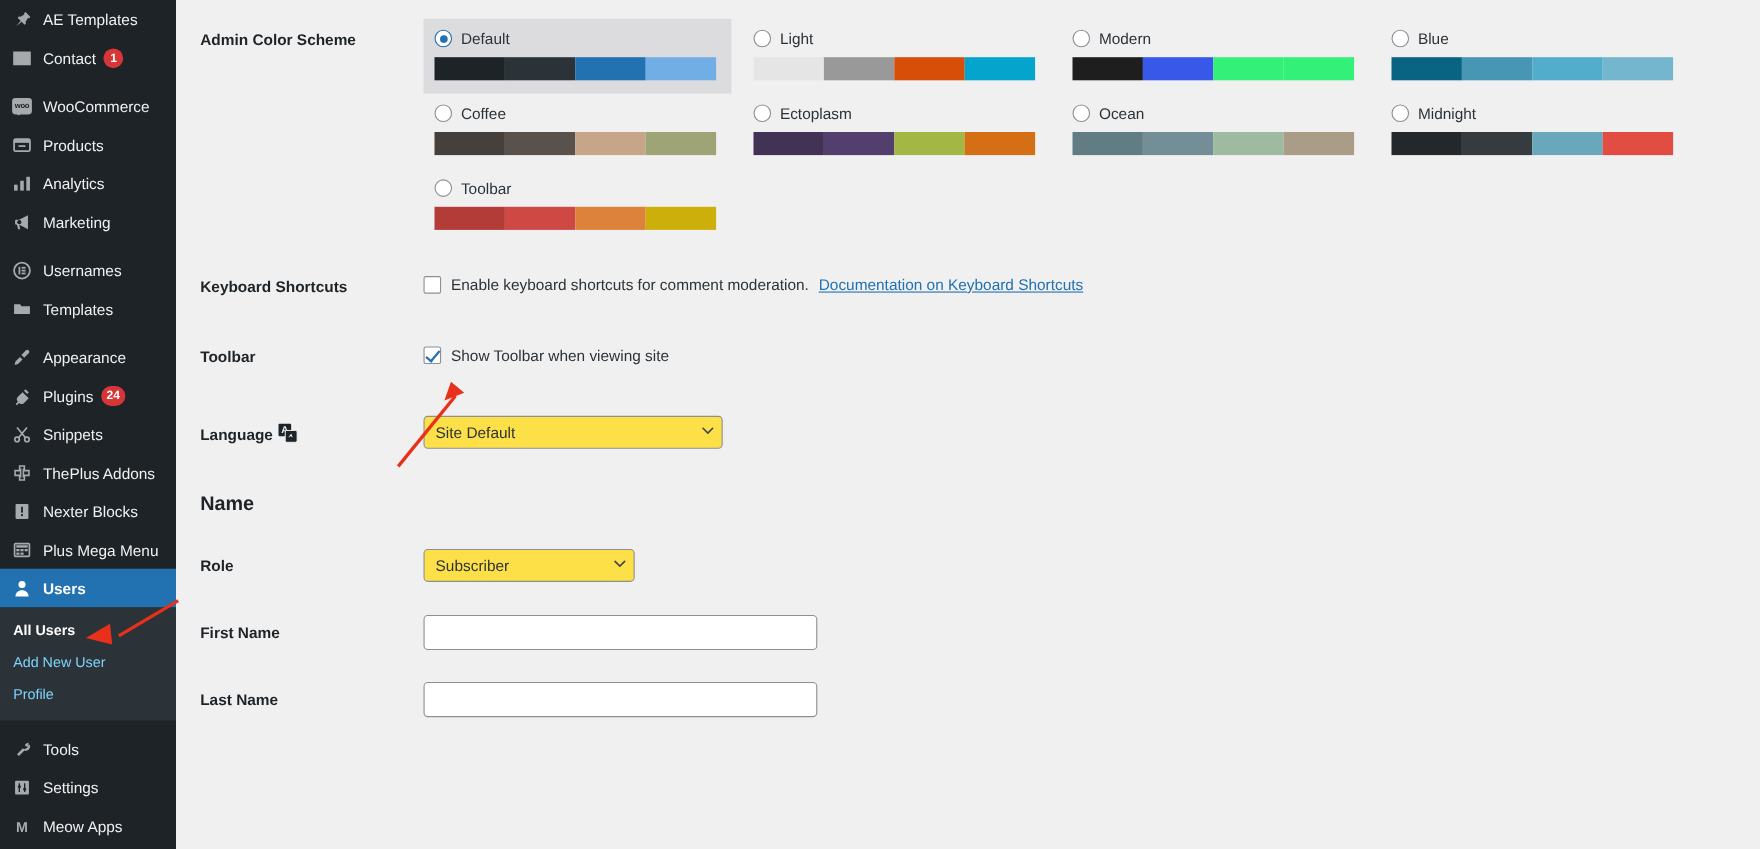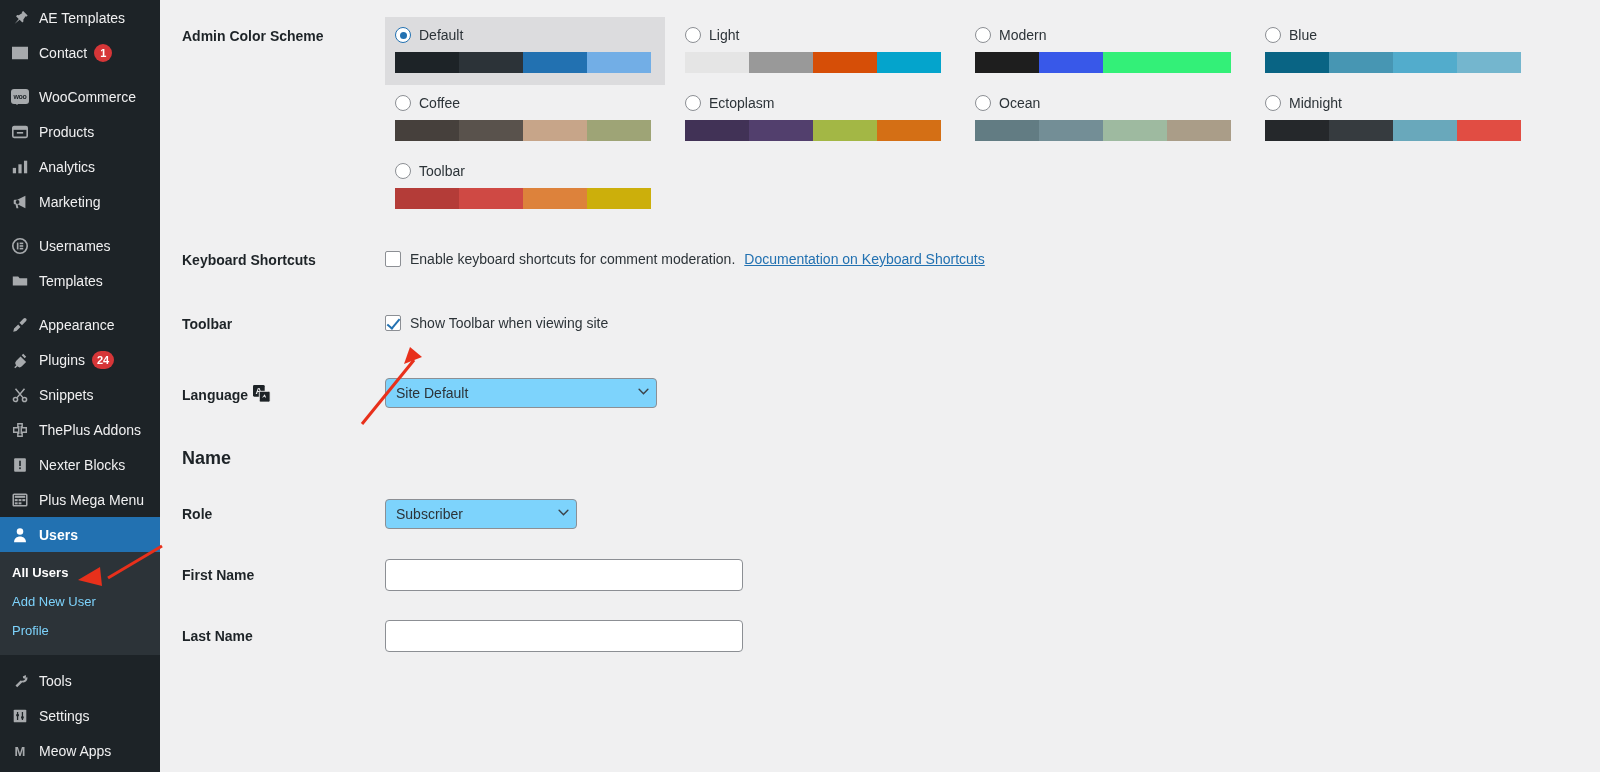--- a/index.html
+++ b/index.html
@@ -153,21 +153,21 @@
     border-width: 0 2px 2px 0;
     transform: rotate(40deg);
   }
   .inline-field { display: flex; align-items: center; gap: 9px; font-size: 14px; color: #2c3338; }
   .link { color: #2271b1; text-decoration: underline; }
 
   
   .select {
     position: relative;
     height: 30px;
-    background: #7dd3fc;
+    background: #fde047;
     border: 1px solid #8c8f94;
     border-radius: 4px;
     display: flex; align-items: center;
     padding: 0 30px 0 10px;
     font-size: 14px; color: #2c3338;
   }
   .select .chev {
     position: absolute; right: 9px; top: 50%; margin-top: -3px;
     width: 9px; height: 9px;
   }

